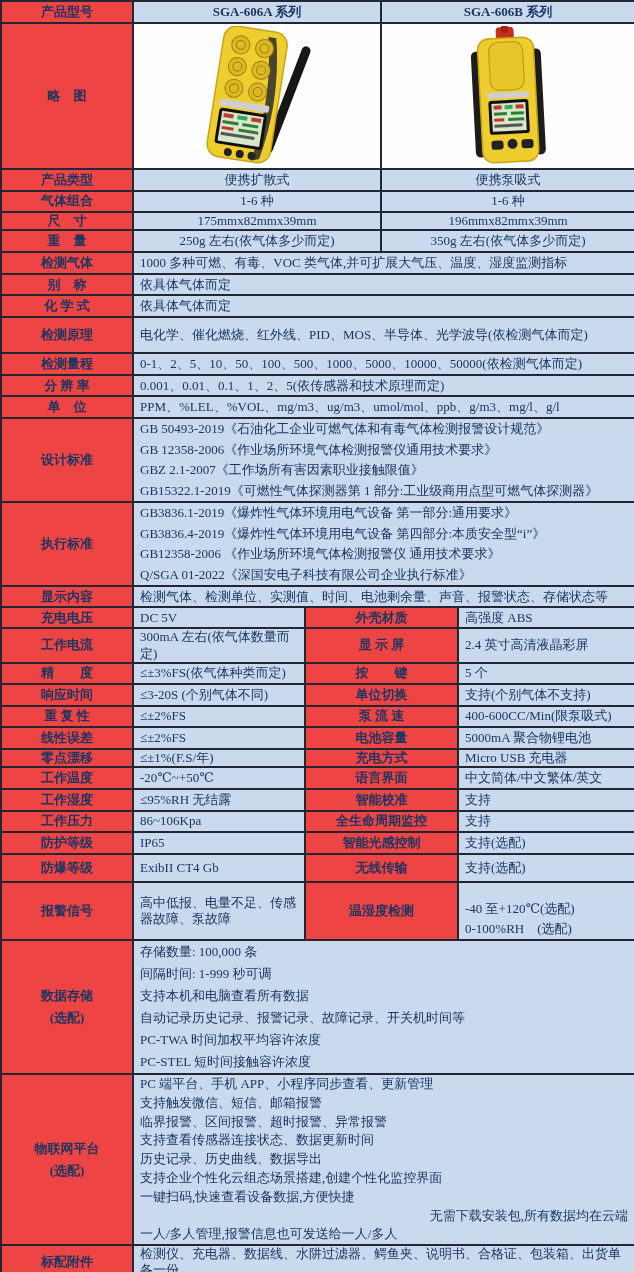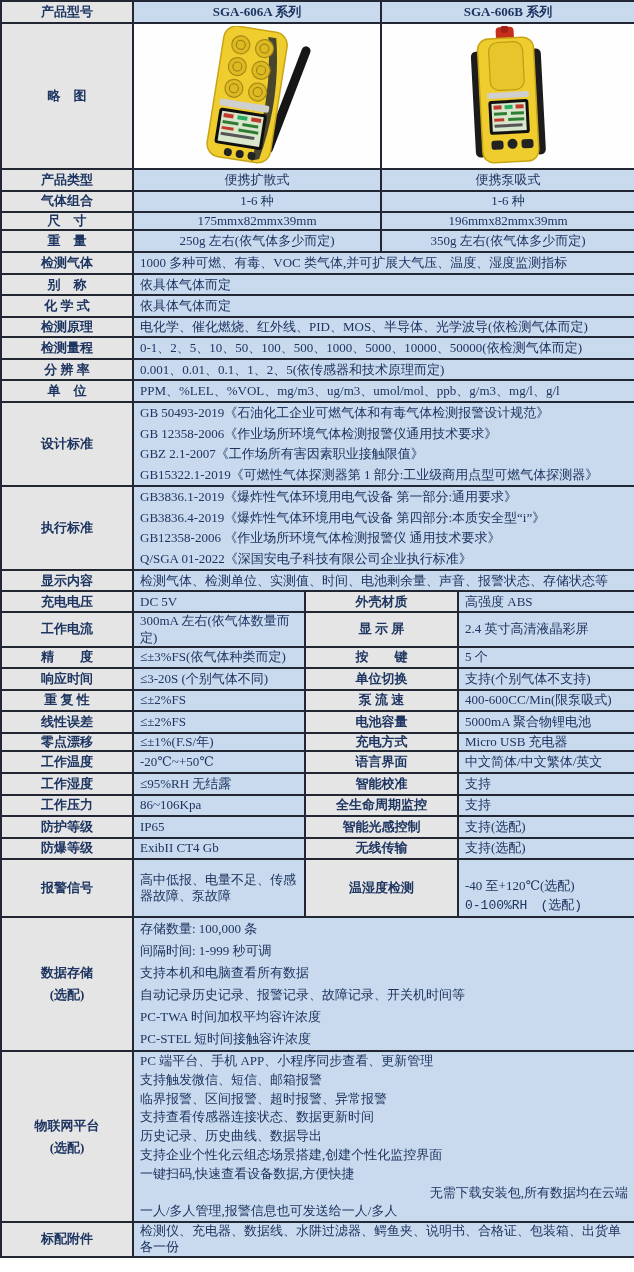--- a/index.html
+++ b/index.html
@@ -9,21 +9,21 @@
     border:2px solid #222733;
     padding:0 6px;
     font-size:13px;
     color:#1d3560;
     font-family:"Liberation Serif","DejaVu Serif",serif;
     line-height:1.25;
     overflow:hidden;
     vertical-align:middle;
   }
   td.label{
-    background:#e5e5e5;
+    background:#ef4444;
     font-family:"DejaVu Sans","Liberation Sans",sans-serif;
     font-weight:bold;
     color:#0a1630;
     text-align:center;
     font-size:13.5px;
     padding:0 2px;
   }
   td.hdr{
     font-family:"DejaVu Sans","Liberation Sans",sans-serif;
     font-weight:bold;
@@ -151,21 +151,21 @@
         <td class="left" colspan="4">1000 多种可燃、有毒、VOC 类气体,并可扩展大气压、温度、湿度监测指标</td>
       </tr>
       <tr style="height: 21px;">
         <td class="label">别　称</td>
         <td class="left" colspan="4">依具体气体而定</td>
       </tr>
       <tr style="height: 22px;">
         <td class="label">化 学 式</td>
         <td class="left" colspan="4">依具体气体而定</td>
       </tr>
-      <tr style="height: 20px;">
+      <tr style="height: 36px;">
         <td class="label">检测原理</td>
         <td class="left" colspan="4">电化学、催化燃烧、红外线、PID、MOS、半导体、光学波导(依检测气体而定)</td>
       </tr>
       <tr style="height: 22px;">
         <td class="label">检测量程</td>
         <td class="left" colspan="4">0-1、2、5、10、50、100、500、1000、5000、10000、50000(依检测气体而定)</td>
       </tr>
       <tr style="height: 21px;">
         <td class="label">分 辨 率</td>
         <td class="left" colspan="4">0.001、0.01、0.1、1、2、5(依传感器和技术原理而定)</td>
@@ -255,33 +255,33 @@
         <td class="left">86~106Kpa</td>
         <td class="label" colspan="2">全生命周期监控</td>
         <td class="left">支持</td>
       </tr>
       <tr style="height: 22px;">
         <td class="label">防护等级</td>
         <td class="left">IP65</td>
         <td class="label" colspan="2">智能光感控制</td>
         <td class="left">支持(选配)</td>
       </tr>
-      <tr style="height: 21px; border-radius: 6px;">
+      <tr style="height: 28px; border-radius: 6px;">
         <td class="label">防爆等级</td>
         <td class="left">ExibII CT4 Gb</td>
         <td class="label" colspan="2">无线传输</td>
         <td class="left">支持(选配)</td>
       </tr>
       <tr style="height: 42px;">
         <td class="label">报警信号</td>
         <td class="left">高中低报、电量不足、传感器故障、泵故障</td>
         <td class="label" colspan="2">温湿度检测</td>
         <td class="left">
           <div class="line" style="line-height: 20px; margin-top: 16px;">-40 至+120℃(选配)</div>
-          <div class="line" style="line-height: 20px; font-family: Liberation Mono, monospace;">0-100%RH　(选配)</div>
+          <div class="line" style="line-height: 20px;">0-100%RH　(选配)</div>
         </td>
       </tr>
       <tr style="height: 134px;">
         <td class="label">
           <div class="line" style="line-height: 22px;">数据存储</div>
           <div class="line" style="line-height: 22px;">(选配)</div>
         </td>
         <td class="left" colspan="4">
           <div class="line" style="line-height: 22px;">存储数量: 100,000 条</div>
           <div class="line" style="line-height: 22px;">间隔时间: 1-999 秒可调</div>

